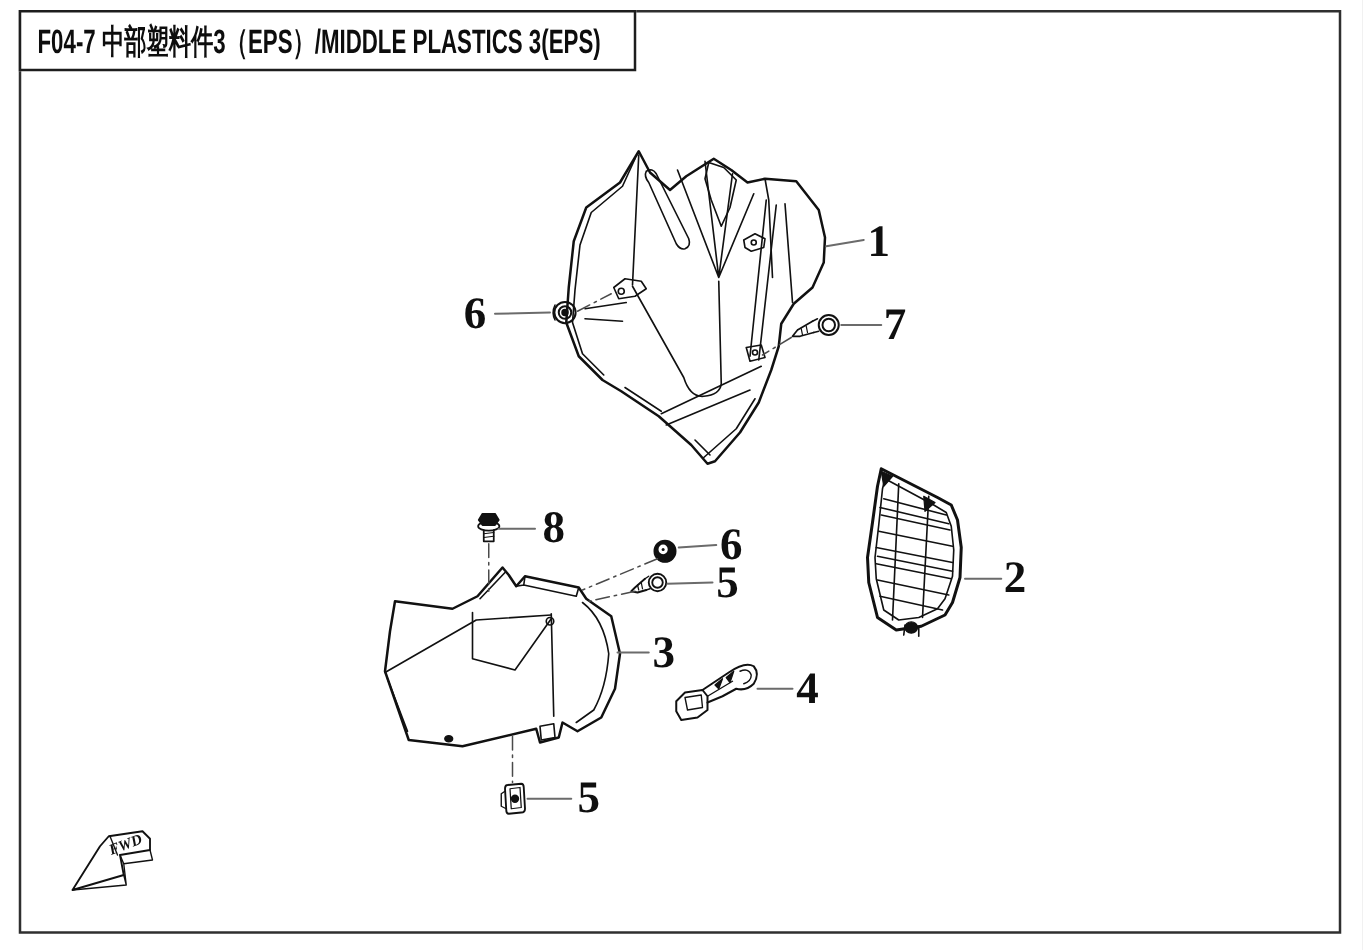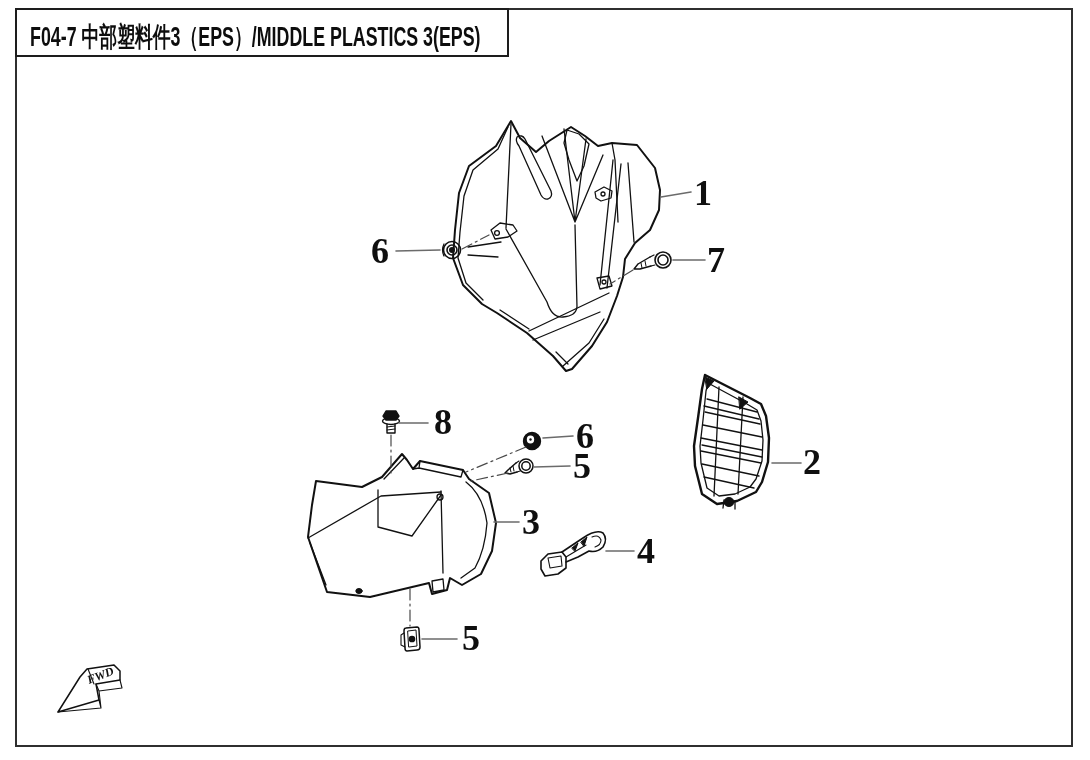--- a/index.html
+++ b/index.html
@@ -12,21 +12,21 @@
     margin:0 auto;
   }
   .outer-border{
     position:absolute;left:15px;top:8px;width:1058px;height:739px;
     border:2px solid #2f2f2f;box-sizing:border-box;
   }
   .title-box{
     position:absolute;left:15px;top:8px;width:494px;height:49px;
     border:2px solid #1d1d1d;box-sizing:border-box;
     background:#ffffff;
-    display:flex;align-items:flex-end;
+    display:flex;align-items:center;
     padding-left:13px;
     z-index:3;
   }
   .title-text{
     display:inline-block;
     font-size:27px;font-weight:bold;color:#0d0d0d;
     white-space:nowrap;
     transform:scaleX(0.66);
     transform-origin:left center;
     letter-spacing:0px;

